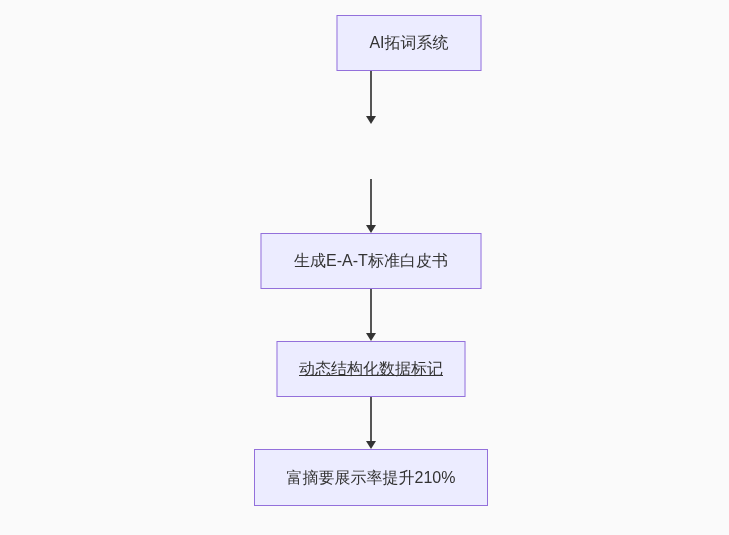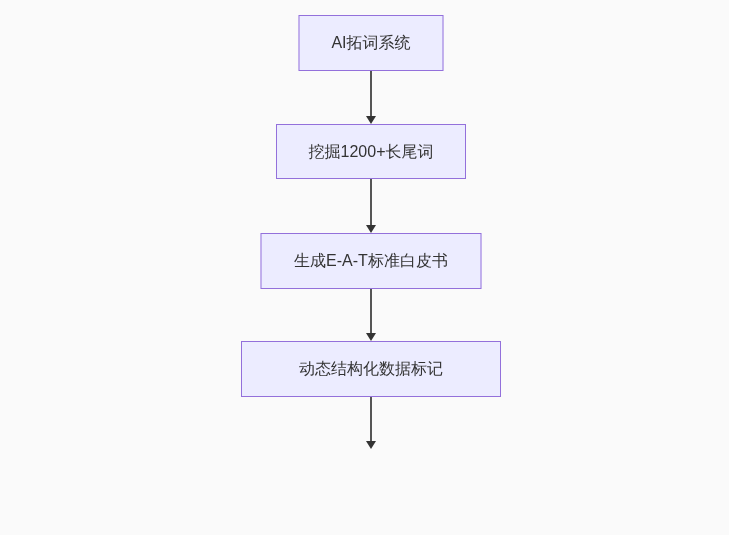--- a/index.html
+++ b/index.html
@@ -28,24 +28,24 @@
     border: 1px solid #9370DB;
     color: #333333;
     font-size: 16px;
     line-height: 1;
     display: flex;
     align-items: center;
     justify-content: center;
     text-align: center;
     white-space: nowrap;
   }
-  .n1 { top: 15px;  width: 145px; height: 56px; }
+  .n1 { top: 15px;  width: 145px; height: 56px; margin-left: 38px; }
   .n2 { top: 124px; width: 190px; height: 55px; }
   .n3 { top: 233px; width: 221px; height: 56px; text-align: center; }
-  .n4 { top: 341px; width: 260px; height: 56px; }
+  .n4 { top: 341px; width: 189px; height: 56px; text-decoration: underline; }
   .n5 { top: 449px; width: 234px; height: 57px; }
 
   
   .edge-line {
     position: absolute;
     left: 371px;
     transform: translateX(-50%);
     width: 2px;
     background: #555555;
   }
@@ -75,35 +75,35 @@
 
 <div class="canvas">
 
   <div class="node n1">
     <span>AI拓词系统</span>
   </div>
 
   <div class="edge-line el1"></div>
   <div class="arrowhead ah1"></div>
 
-  <div class="node n2">
-    <span>挖掘1200+长尾词</span>
-  </div>
 
   <div class="edge-line el2"></div>
   <div class="arrowhead ah2"></div>
 
   <div class="node n3">
     <span>生成E-A-T标准白皮书</span>
   </div>
 
   <div class="edge-line el3"></div>
   <div class="arrowhead ah3"></div>
 
   <div class="node n4">
     <span>动态结构化数据标记</span>
   </div>
 
   <div class="edge-line el4"></div>
   <div class="arrowhead ah4"></div>
 
+  <div class="node n5">
+    <span>富摘要展示率提升210%</span>
+  </div>
 
 </div>
 
 </body></html>

